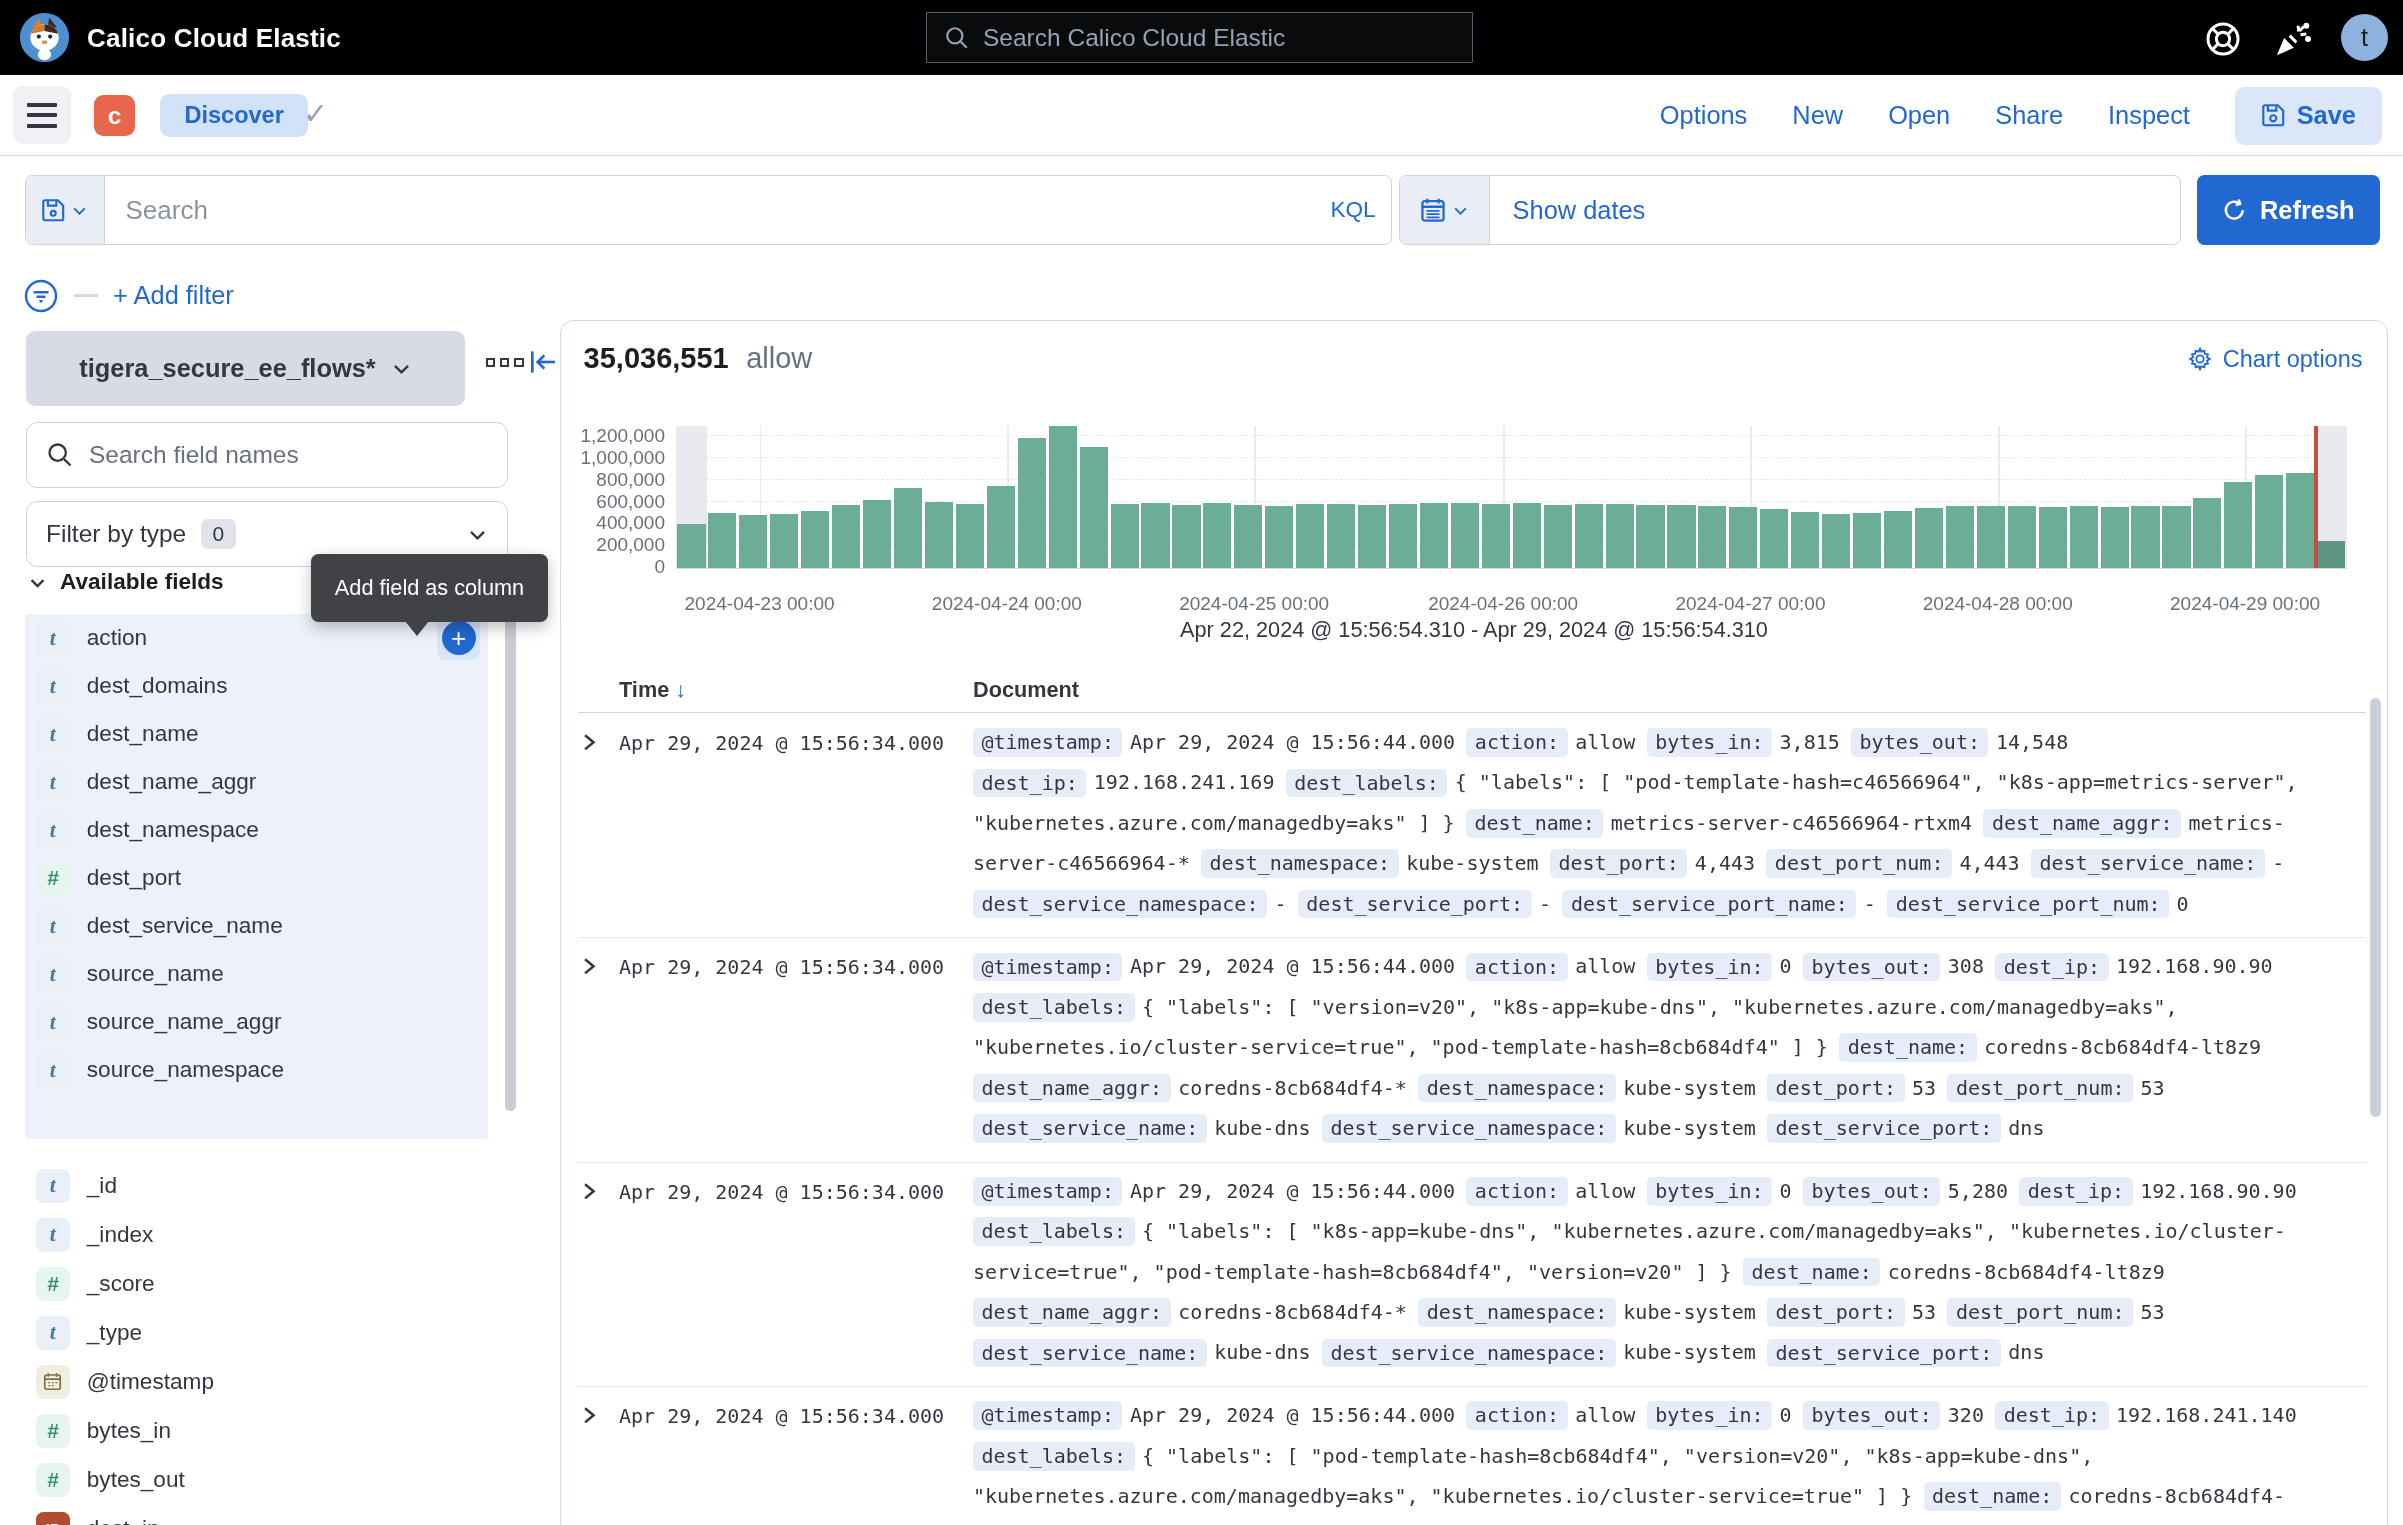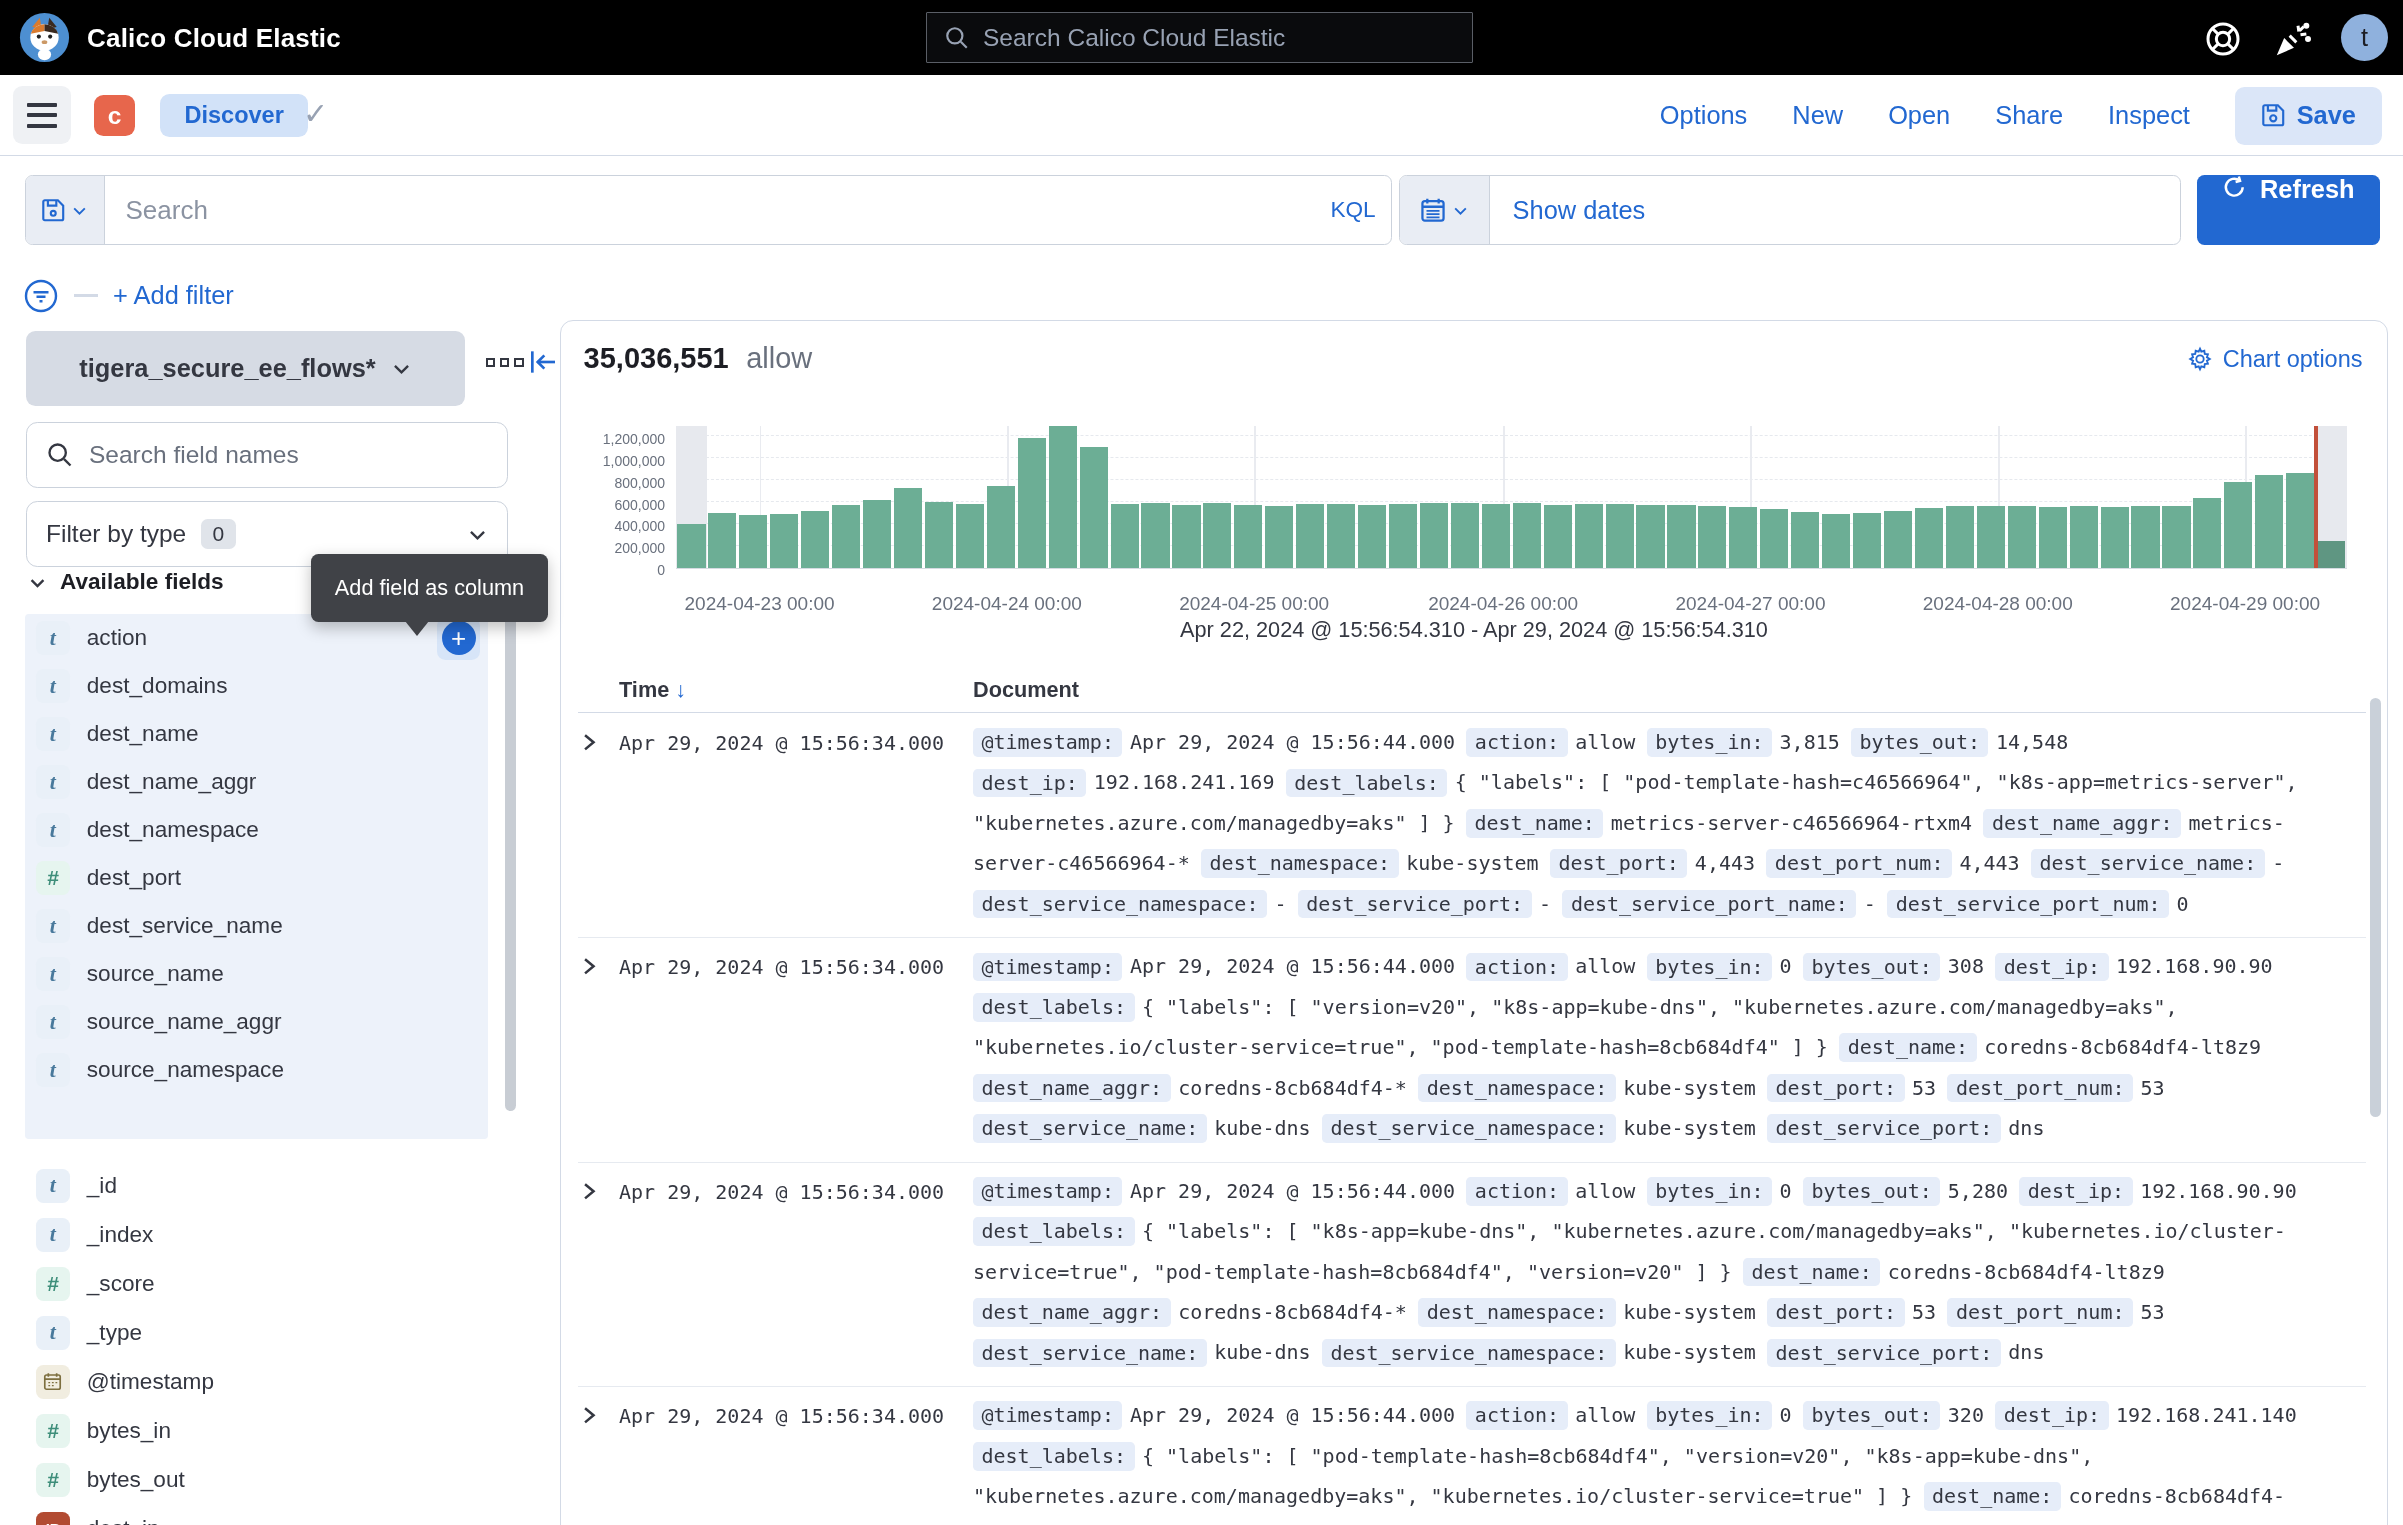--- a/index.html
+++ b/index.html
@@ -39,21 +39,21 @@
     justify-content:center; gap:5.6px; color:#2268d1; cursor:pointer; }
   #query-input { flex:1; display:flex; align-items:center; padding:0 21px; font-size:26px; color:#8b93a2; }
   #kql-label { width:75px; display:flex; align-items:center; justify-content:center; color:#2268d1; font-weight:normal; font-size:22.6px; cursor:pointer; }
   #date-bar { position:absolute; left:1399px; top:175px; width:782px; height:70px; border:1.9px solid #cbd2dc; border-radius:7.5px;
     background:#fff; display:flex; align-items:stretch; overflow:hidden; }
   #date-cal-seg { width:90px; background:#e9edf4; border-right:1.9px solid #cbd2dc; display:flex; align-items:center;
     justify-content:center; gap:5.6px; color:#2268d1; cursor:pointer; }
   #time-range { flex:1; display:flex; align-items:center; padding:0 22.6px; font-size:25.4px; color:#343741; }
   #show-dates { display:flex; align-items:center; padding:0 22.6px; color:#2268d1; font-size:25.4px; font-weight:500; cursor:pointer; }
   #refresh-btn { position:absolute; left:2197px; top:175px; width:183px; height:70px; background:#2268d1; border:none;
-    border-radius:7.5px; color:#fff; font-size:25.4px; font-weight:600; display:flex; justify-content:center; gap:13px; cursor:pointer; }
+    border-radius:7.5px; color:#fff; font-size:25.4px; font-weight:600; display:flex; align-items:center; justify-content:center; gap:13px; cursor:pointer; }
 
   
   #filter-row { position:absolute; left:22.6px; top:275px; height:41px; display:flex; align-items:center; gap:15px; }
   #filter-dash { width:24.5px; height:2.8px; background:#d3dae6; }
   #add-filter { color:#2268d1; font-size:25.4px; font-weight:500; cursor:pointer; }
 
   
   #sidebar { position:absolute; left:0; top:320px; width:557px; bottom:0; background:#fff; }
   #index-btn { position:absolute; left:26px; top:11.3px; width:439px; height:75px; background:#d6dbe4; border:none; border-radius:9.4px;
     font-size:25.4px; font-weight:bold; color:#343741; display:flex; align-items:center; justify-content:center; gap:15px;
@@ -95,21 +95,21 @@
   
   #main-card { position:absolute; left:560px; top:320px; width:1828px; height:1215px; background:#fff;
     border:1.9px solid #d3dae6; border-radius:13px 13px 0 0; }
   #hits-line { position:absolute; left:22.6px; top:21px; font-size:29px; }
   #hits-line b { font-weight:800; color:#1d1e24; }
   #hits-line span.hl { color:#69707d; font-weight:400; margin-left:9.4px; }
   #chart-options { position:absolute; right:24.5px; top:24.5px; color:#2268d1; font-size:23.5px; display:flex; align-items:center; gap:9.4px; cursor:pointer; }
 
   #chart-area { position:absolute; left:17px; top:105px; right:40px; height:143px; }
   #ylabels { position:absolute; left:0; top:0; bottom:0; width:87px; }
-  #ylabels div { position:absolute; right:0; font-size:14px; color:#69707d; text-align:right; }
+  #ylabels div { position:absolute; right:0; font-size:19px; color:#69707d; text-align:right; }
   #plot { position:absolute; left:98px; right:0; top:0; bottom:0; border-bottom:1.9px solid #d6dbe2; overflow:hidden; }
   .hgrid { position:absolute; left:0; right:0; border-top:1.9px dashed #e6e9ee; }
   .vgrid { position:absolute; top:0; bottom:0; width:1.9px; background:#e9ebf0; }
   .band { position:absolute; top:0; bottom:0; background:#e7e9ee; }
   #bars { position:absolute; left:0; right:0; top:0; bottom:0; display:flex; align-items:flex-end; }
   .slot { flex:1; display:flex; align-items:flex-end; padding:0 1.4px; height:100%; }
   .bar { width:100%; }
   #time-marker { position:absolute; top:0; bottom:0; width:3.8px; z-index:3; }
   #xlabels { position:absolute; left:115px; right:40px; top:272px; height:28px; }
   #xlabels div { position:absolute; transform:translateX(-50%); font-size:19px; color:#69707d; white-space:nowrap; }

